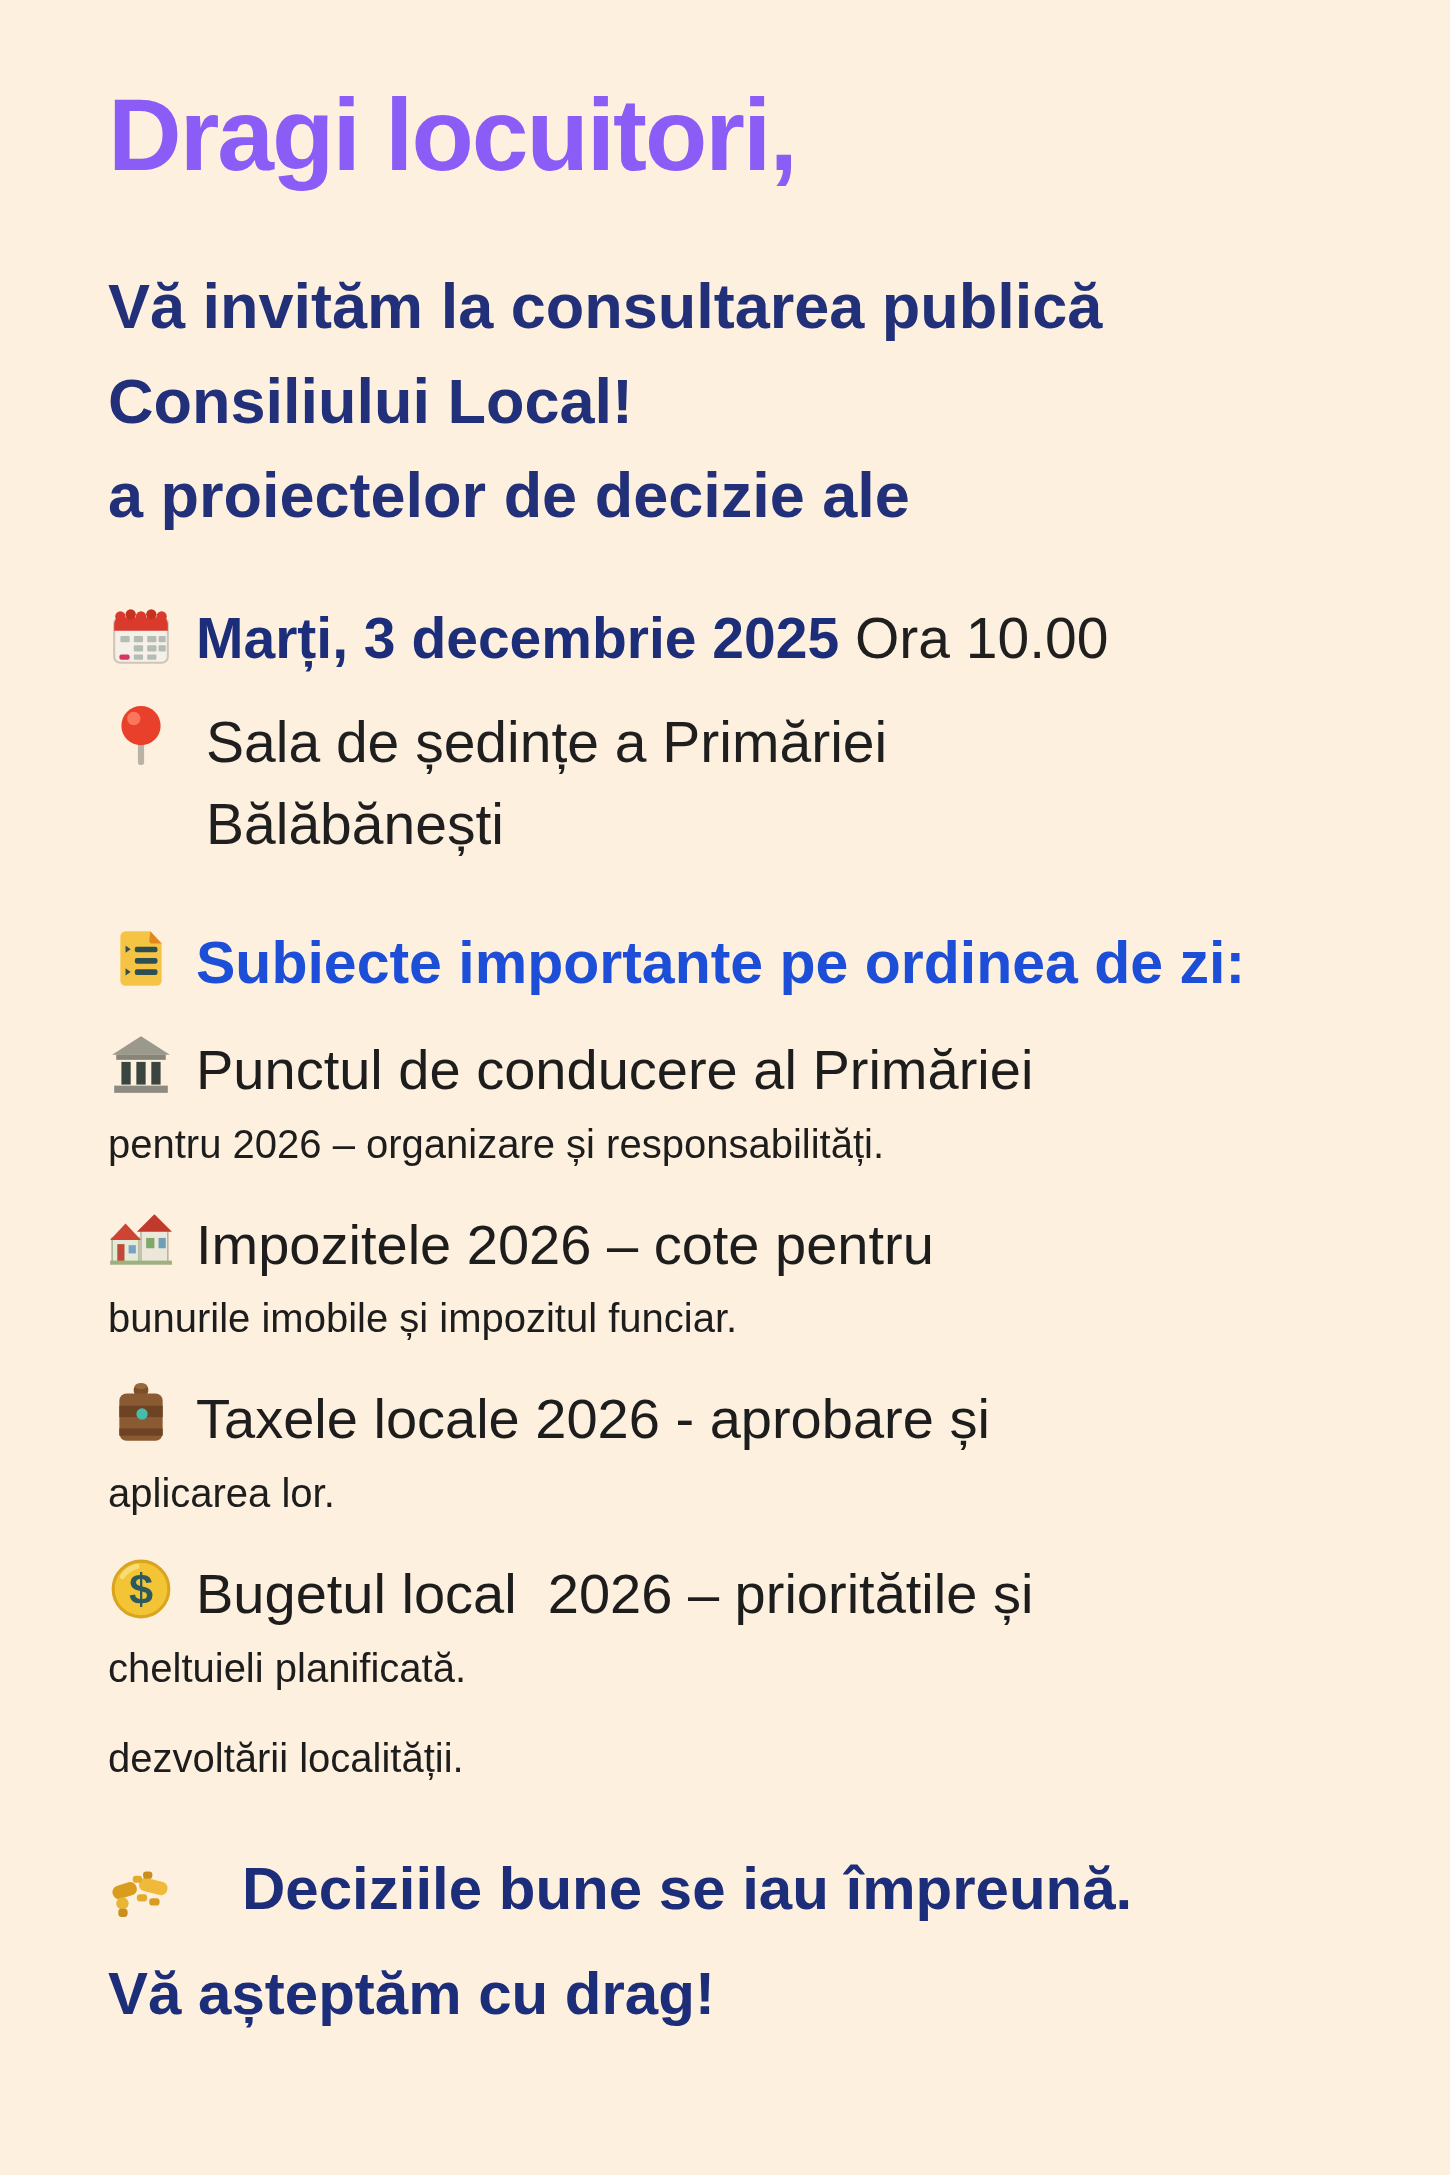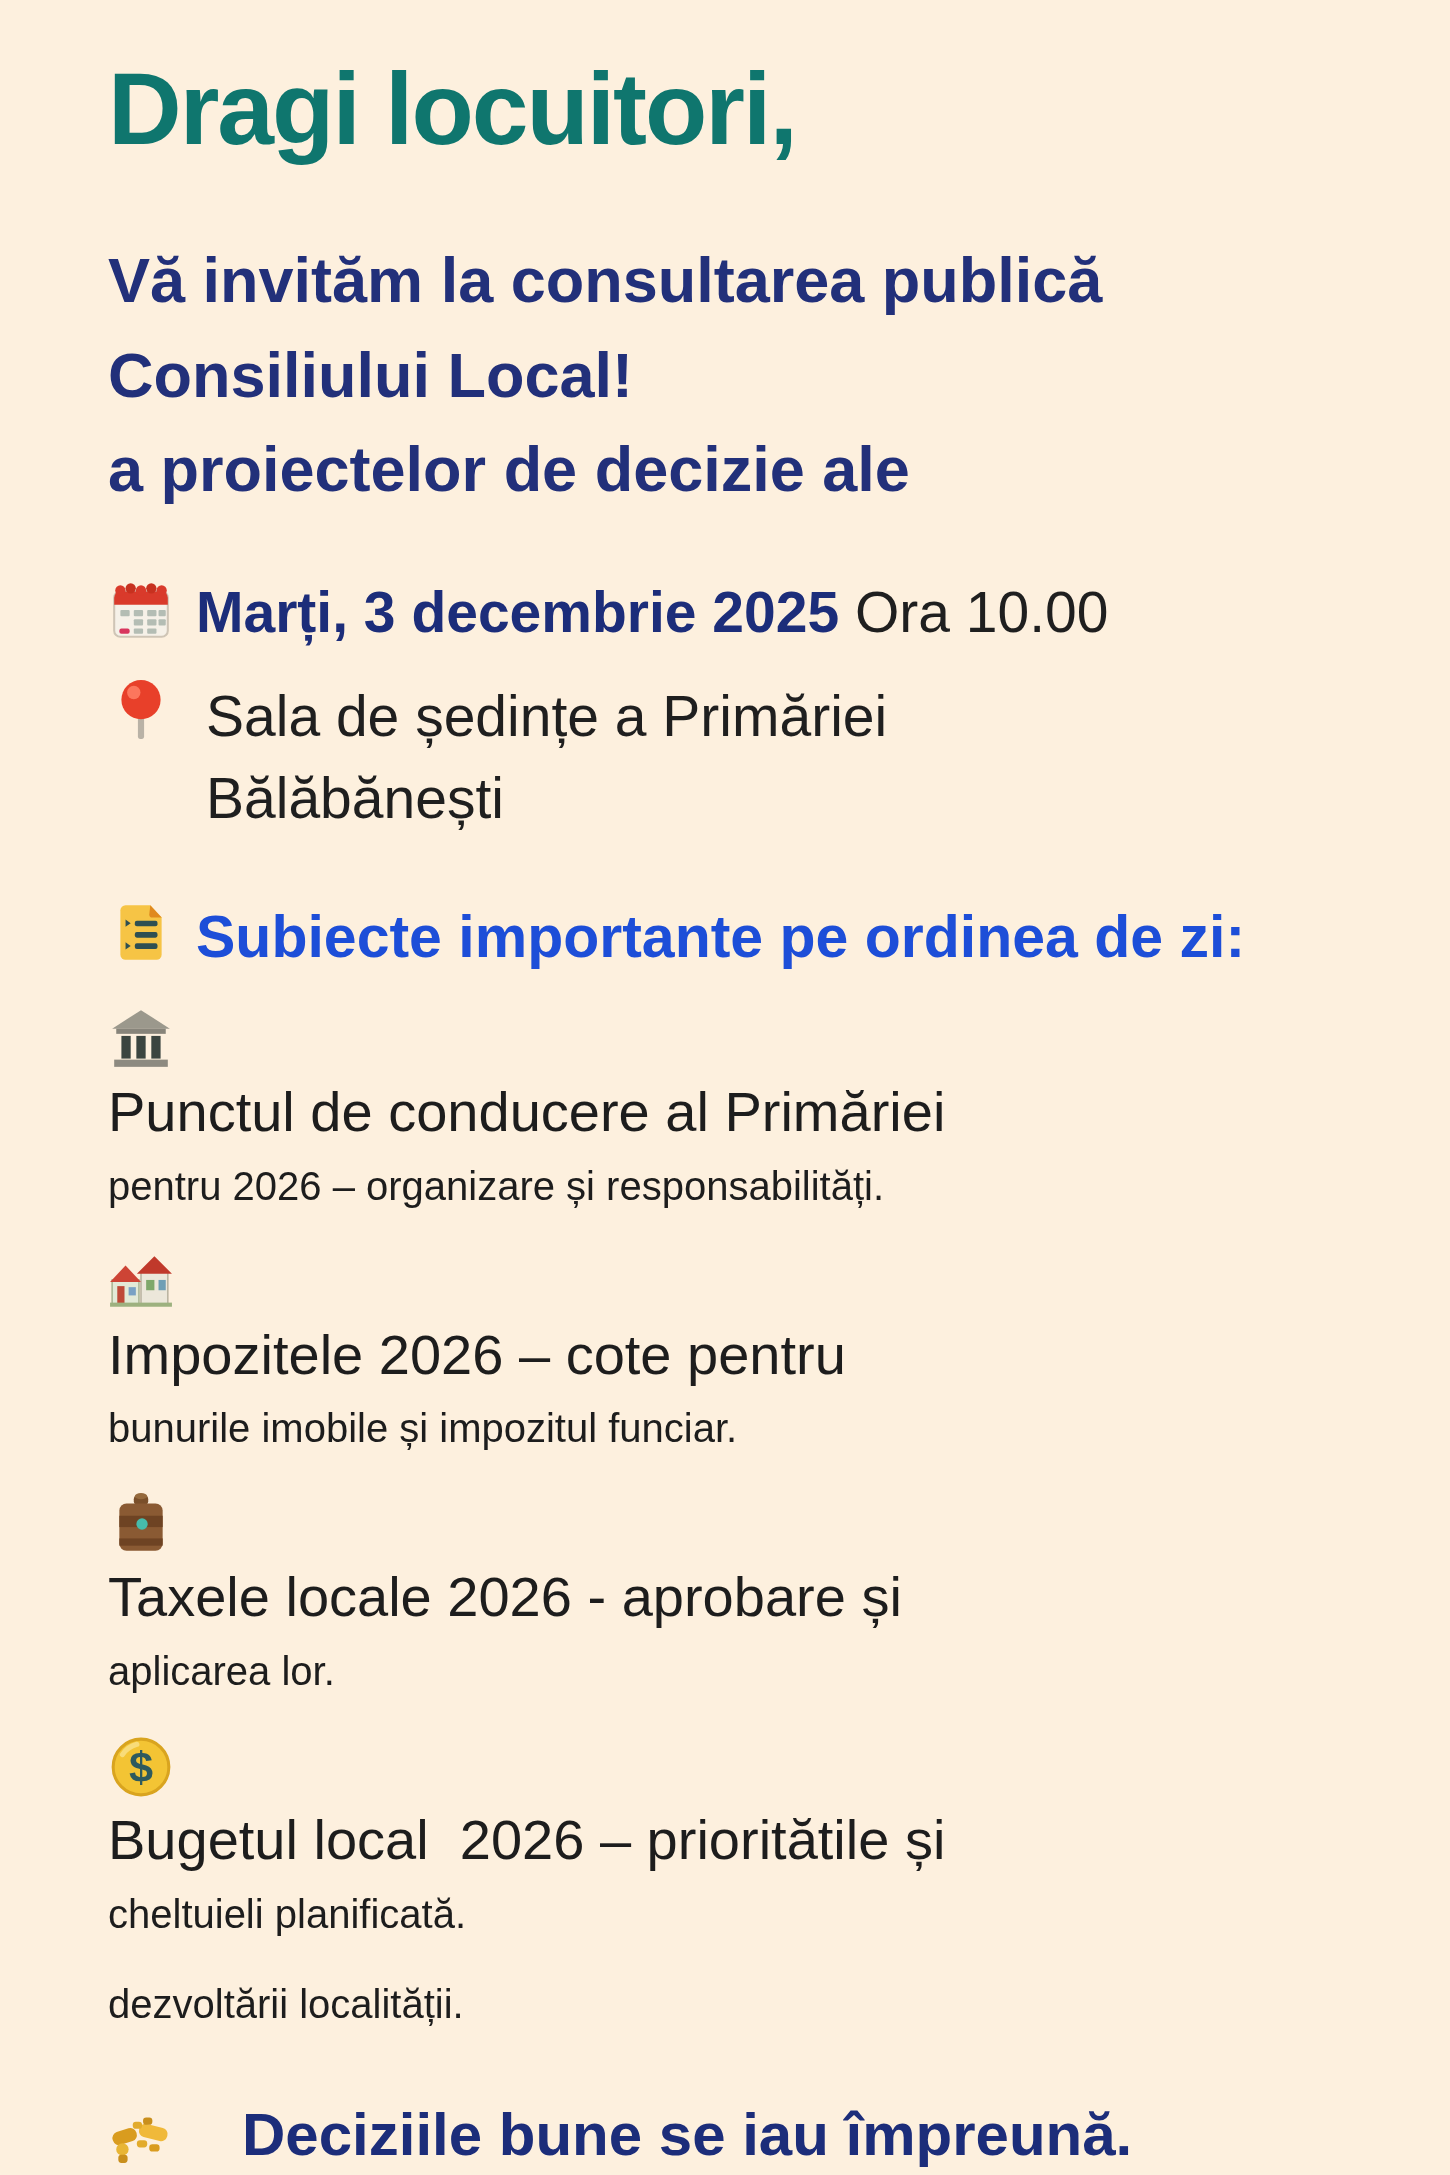--- a/index.html
+++ b/index.html
@@ -7,21 +7,21 @@
     width:1450px; height:2175px;
     background:#fdf0de;
     font-family:"Liberation Sans", sans-serif;
     color:#1c1c1c;
     overflow:hidden;
   }
   .page { padding:52px 70px 0 108px; }
 
   .title {
     font-size:102px; font-weight:800; letter-spacing:-2px;
-    color:#0f766e; margin:4px 0 70px 0; line-height:1.05;
+    color:#8b5cf6; margin:30px 0 70px 0; line-height:1.05;
   }
 
   .intro { color:#22307a; font-size:63px; font-weight:600; line-height:1.5; margin-bottom:58px; }
   .intro-line { white-space:pre-wrap; }
 
   .row { display:flex; align-items:flex-start; }
   .icon {
     flex:0 0 auto; width:66px; height:66px; margin-right:22px; margin-top:2px;
     display:inline-flex; align-items:center; justify-content:center;
   }
@@ -30,21 +30,21 @@
   .event-row { font-size:57px; line-height:1.3; margin-bottom:26px; }
   .date-strong { color:#1c2d7a; font-weight:800; white-space:pre-wrap; }
   .time-text { color:#1f1f1f; font-weight:500; white-space:pre-wrap; }
   .loc-text { font-size:57px; line-height:1.45; color:#1f1f1f; font-weight:500;margin-left:10px; }
   .loc-line { white-space:pre-wrap; }
 
   .agenda-header { font-size:59px; font-weight:700; color:#1d4ed8; line-height:1.15; margin:64px 0 8px 0; }
   .agenda-header .icon { margin-top:-4px; }
 
   .item { margin-top:32px; }
-  .item-line1 { font-size:56px; line-height:1.3; color:#1d1d1d; font-weight:500;flex-direction:column; }
+  .item-line1 { font-size:56px; line-height:1.3; color:#1d1d1d; font-weight:500; }
   .item-line1 .t { white-space:pre-wrap; padding-top:4px; }
   .item-line2 { font-size:40px; line-height:1.45; color:#1d1d1d; font-weight:500; white-space:pre-wrap; margin-top:8px; }
 
   .footer { margin-top:66px; }
   .footer-line1 { font-size:60px; font-weight:800; color:#1c2d7a; line-height:1.2;gap:46px; }
   .footer-line1 .t { white-space:pre-wrap; }
   .footer-line2 { font-size:60px; font-weight:800; color:#1c2d7a; margin-top:34px; white-space:pre-wrap; }
 </style>
 </head>
 <body>

